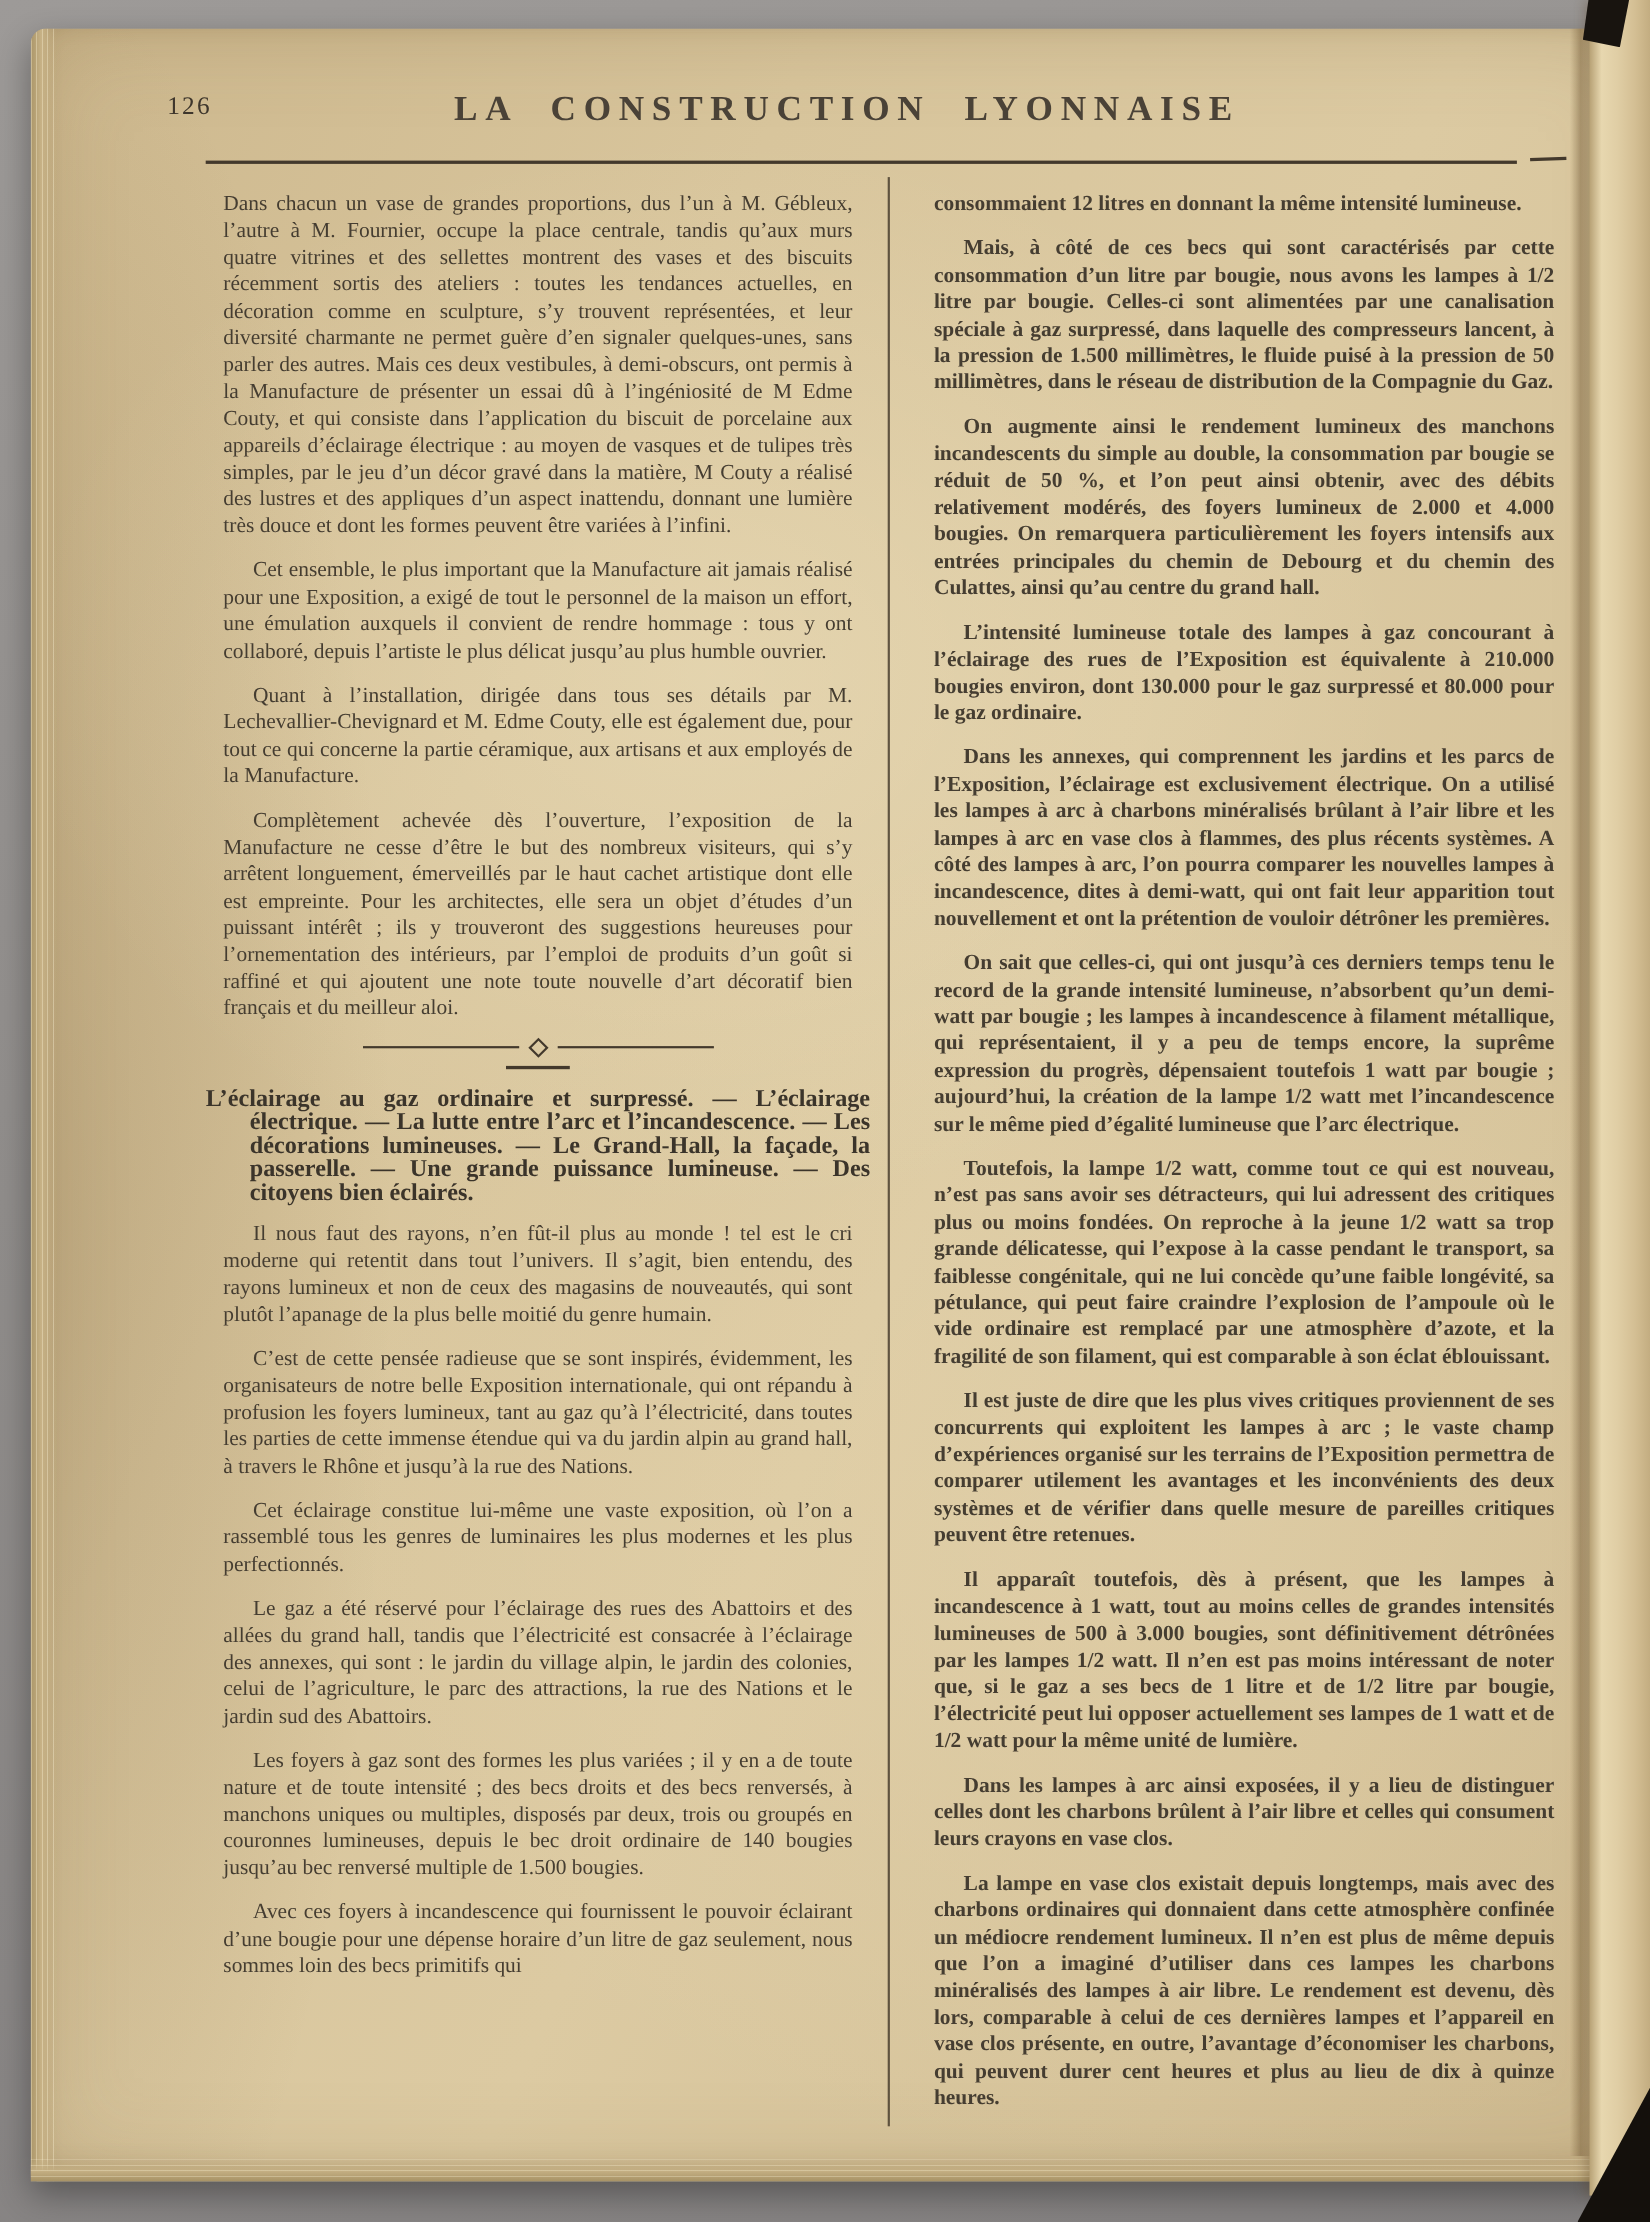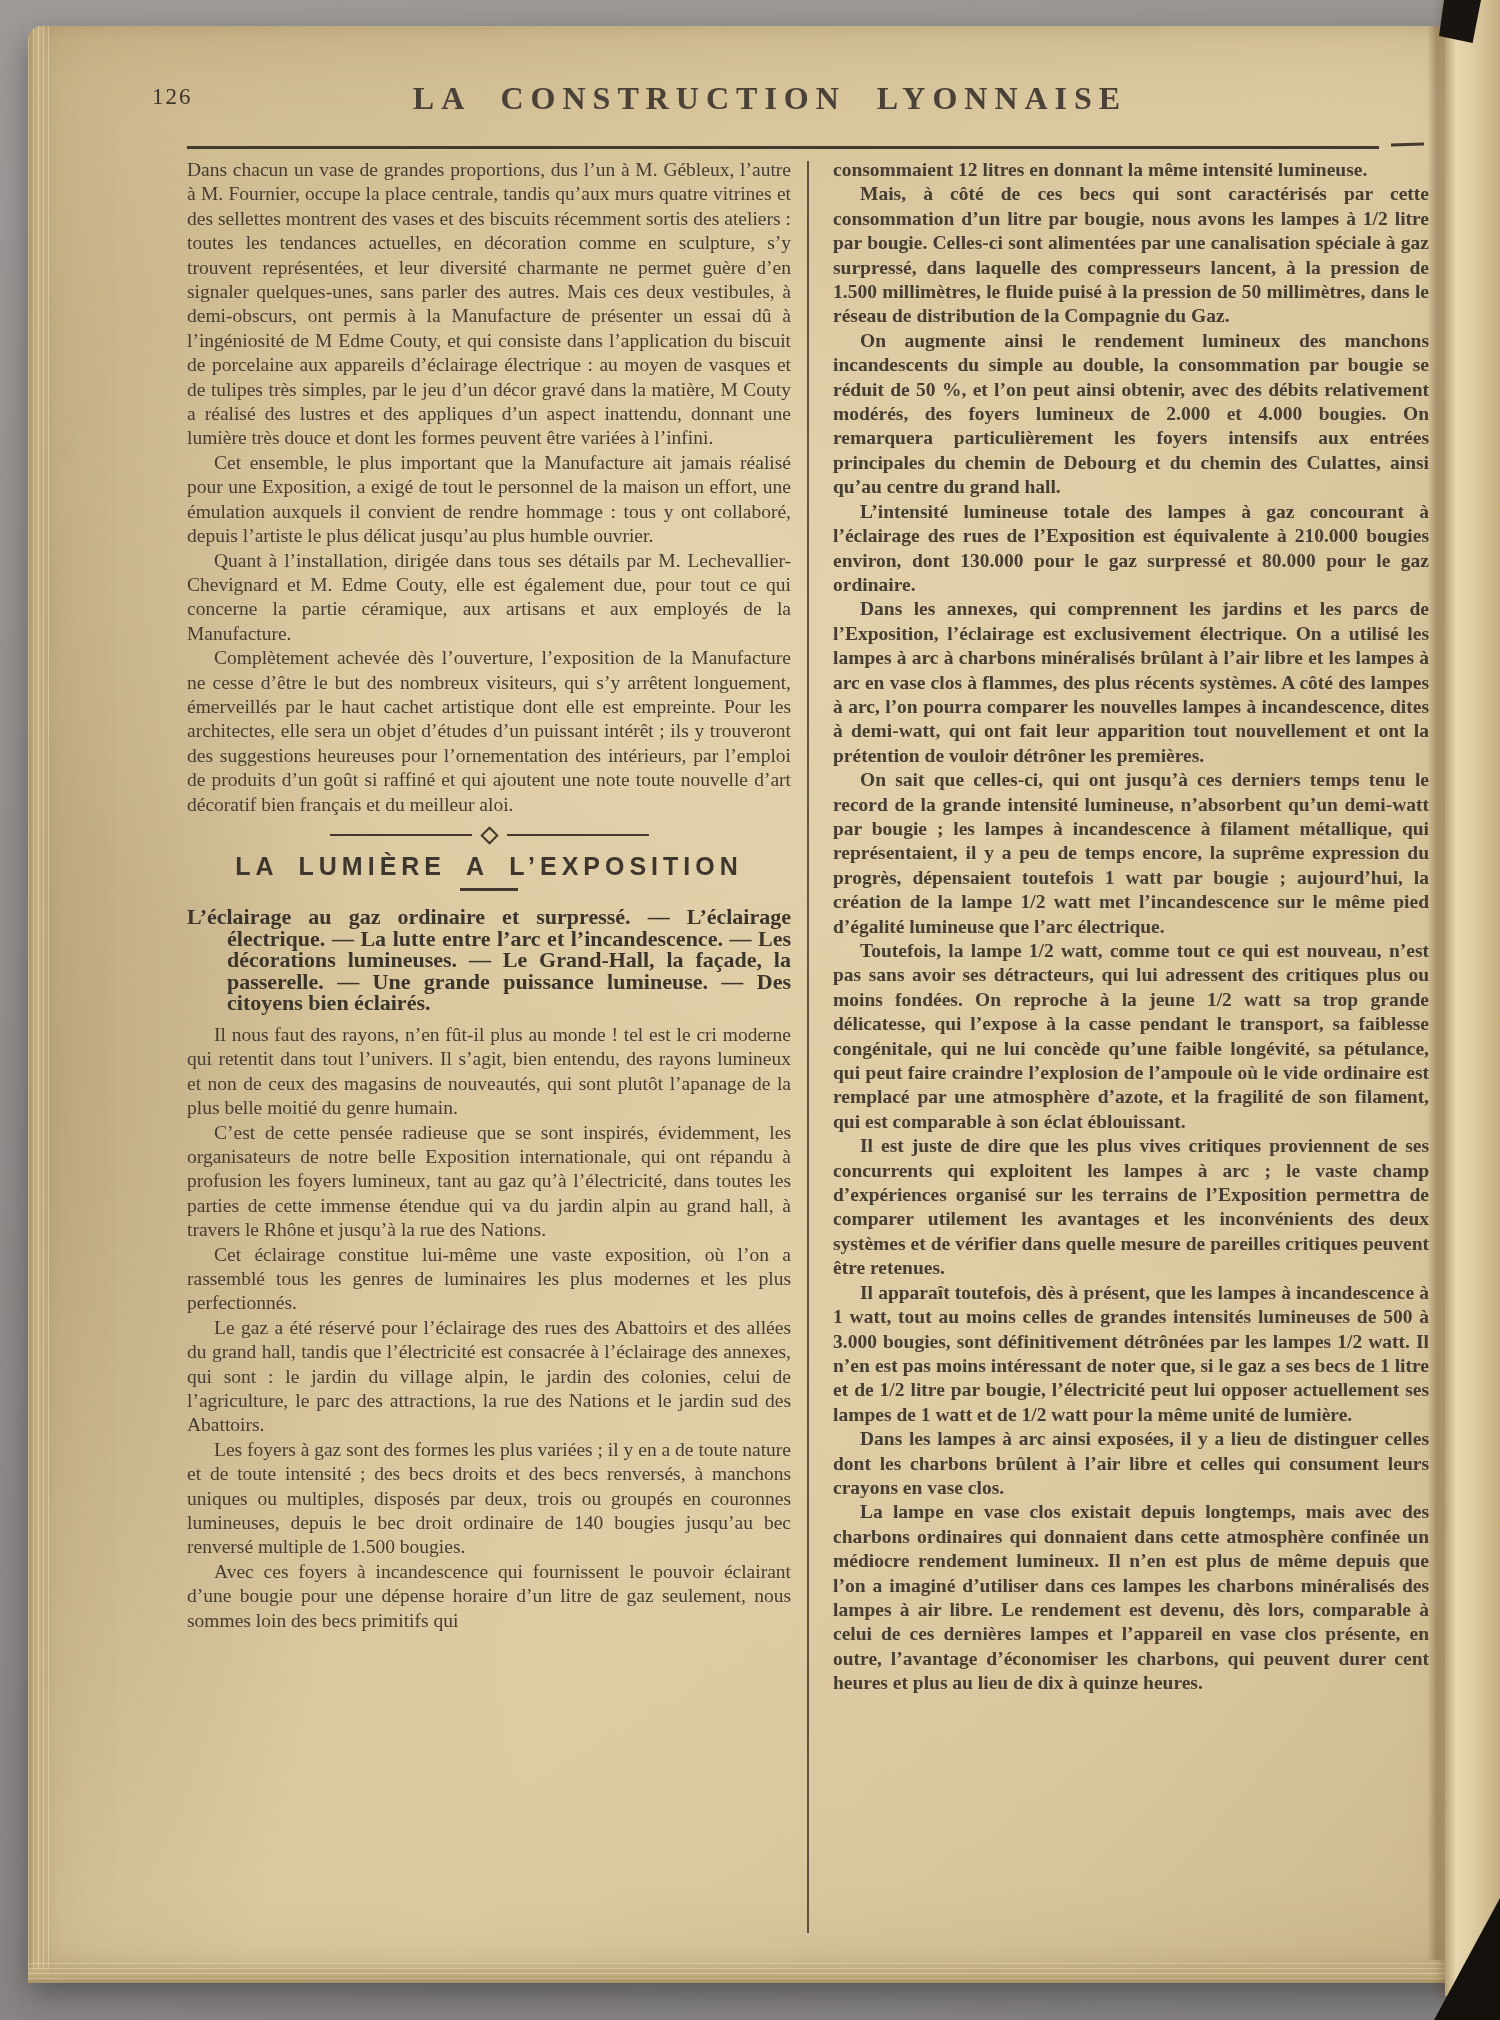--- a/index.html
+++ b/index.html
@@ -41,21 +41,21 @@
   .pageno{position:absolute;left:152px;top:84px;font-size:23px;letter-spacing:2px;color:#3e362c;}
   .journal{position:absolute;left:330px;top:80px;width:880px;text-align:center;
     font-weight:bold;font-size:32px;letter-spacing:7px;word-spacing:16px;color:#4a4237;}
   .header-rule{position:absolute;left:187px;top:146px;width:1192px;height:3px;background:#43392c;}
   .header-rule-tail{position:absolute;left:1391px;top:143px;width:33px;height:3px;background:#43392c;transform:rotate(-2deg);}
   .col-divider{position:absolute;left:807px;top:161px;width:2px;height:1772px;background:rgba(60,50,36,.78);}
   .col{position:absolute;top:158px;font-size:19.5px;line-height:24.4px;text-align:justify;
     hyphens:auto;-webkit-hyphens:auto;color:#453d31;}
   .col.left{left:187px;width:604px;}
   .col.right{left:833px;width:596px;font-weight:bold;}
-  .para{margin:0;text-indent:27px;}
+  .para{margin:16px;text-indent:27px;}
   .cont .para:first-child{text-indent:0;}
   .orn{display:flex;align-items:center;justify-content:center;gap:11px;width:352px;margin:12px auto 2px;}
   .orn-line{flex:0 0 142px;height:2px;background:#43392c;}
   .diamond{width:9px;height:9px;border:2px solid #43392c;transform:rotate(45deg);background:rgba(0,0,0,0);}
   .section-heading{margin:12px 0 0;text-align:center;font-family:"Liberation Sans",sans-serif;
     font-size:25px;letter-spacing:5px;word-spacing:9px;color:#3e372d;font-weight:bold;}
   .h-rule{width:58px;height:3px;background:#43392c;margin:10px auto 15px;}
   .summary{margin:0 0 9px;font-weight:bold;font-size:22px;line-height:21.5px;
     padding-left:40px;text-indent:-40px;color:#3b342a;text-align:justify;}
 </style>
@@ -83,21 +83,20 @@
           <p class="para">Quant à l’installation, dirigée dans tous ses détails par M. Lechevallier-Chevignard et M. Edme Couty, elle est également due, pour tout ce qui concerne la partie céramique, aux artisans et aux employés de la Manufacture.</p>
           <p class="para">Complètement achevée dès l’ouverture, l’exposition de la Manufacture ne cesse d’être le but des nombreux visiteurs, qui s’y arrêtent longuement, émerveillés par le haut cachet artistique dont elle est empreinte. Pour les architectes, elle sera un objet d’études d’un puissant intérêt&nbsp;; ils y trouveront des suggestions heureuses pour l’ornementation des intérieurs, par l’emploi de produits d’un goût si raffiné et qui ajoutent une note toute nouvelle d’art décoratif bien français et du meilleur aloi.</p>
         </div>
 
       <div class="orn">
         <span class="orn-line"></span>
         <span class="diamond"></span>
         <span class="orn-line"></span>
       </div>
 
-      <h2 class="section-heading">LA LUMIÈRE A L’EXPOSITION</h2>
       <div class="h-rule"></div>
       <p class="summary">L’éclairage au gaz ordinaire et surpressé. — L’éclairage électrique. — La lutte entre l’arc et l’incandescence. — Les décorations lumineuses. — Le Grand-Hall, la façade, la passerelle. — Une grande puissance lumineuse. — Des citoyens bien éclairés.</p>
 
       <div>
           <p class="para">Il nous faut des rayons, n’en fût-il plus au monde&nbsp;! tel est le cri moderne qui retentit dans tout l’univers. Il s’agit, bien entendu, des rayons lumineux et non de ceux des magasins de nouveautés, qui sont plutôt l’apanage de la plus belle moitié du genre humain.</p>
           <p class="para">C’est de cette pensée radieuse que se sont inspirés, évidemment, les organisateurs de notre belle Exposition internationale, qui ont répandu à profusion les foyers lumineux, tant au gaz qu’à l’électricité, dans toutes les parties de cette immense étendue qui va du jardin alpin au grand hall, à travers le Rhône et jusqu’à la rue des Nations.</p>
           <p class="para">Cet éclairage constitue lui-même une vaste exposition, où l’on a rassemblé tous les genres de luminaires les plus modernes et les plus perfectionnés.</p>
           <p class="para">Le gaz a été réservé pour l’éclairage des rues des Abattoirs et des allées du grand hall, tandis que l’électricité est consacrée à l’éclairage des annexes, qui sont&nbsp;: le jardin du village alpin, le jardin des colonies, celui de l’agriculture, le parc des attractions, la rue des Nations et le jardin sud des Abattoirs.</p>
           <p class="para">Les foyers à gaz sont des formes les plus variées&nbsp;; il y en a de toute nature et de toute intensité&nbsp;; des becs droits et des becs renversés, à manchons uniques ou multiples, disposés par deux, trois ou groupés en couronnes lumineuses, depuis le bec droit ordinaire de 140 bougies jusqu’au bec renversé multiple de 1.500 bougies.</p>
           <p class="para">Avec ces foyers à incandescence qui fournissent le pouvoir éclairant d’une bougie pour une dépense horaire d’un litre de gaz seulement, nous sommes loin des becs primitifs qui</p>

